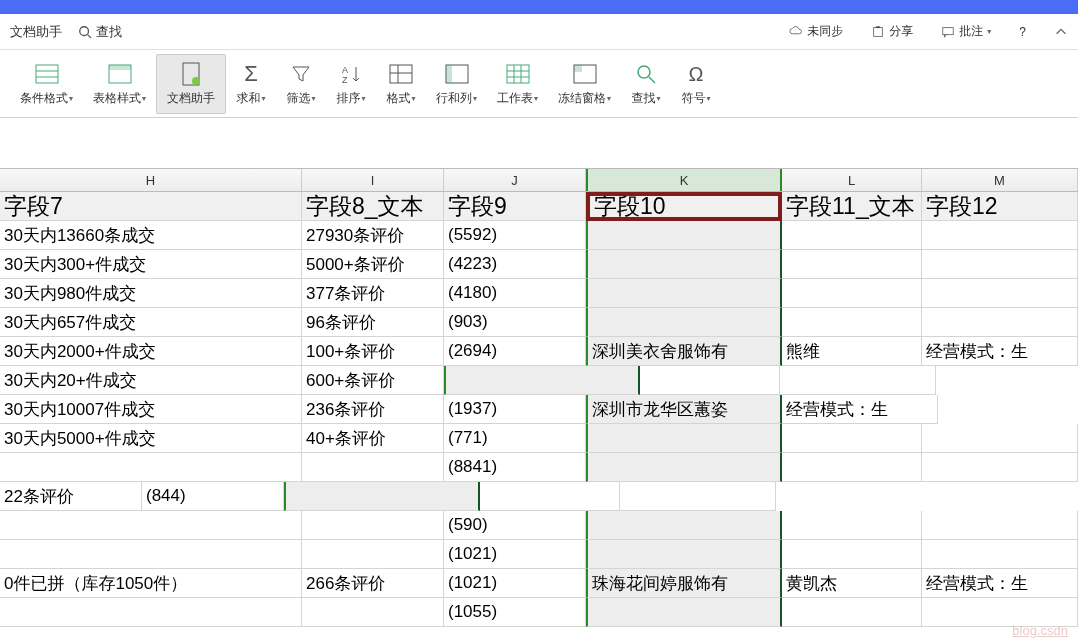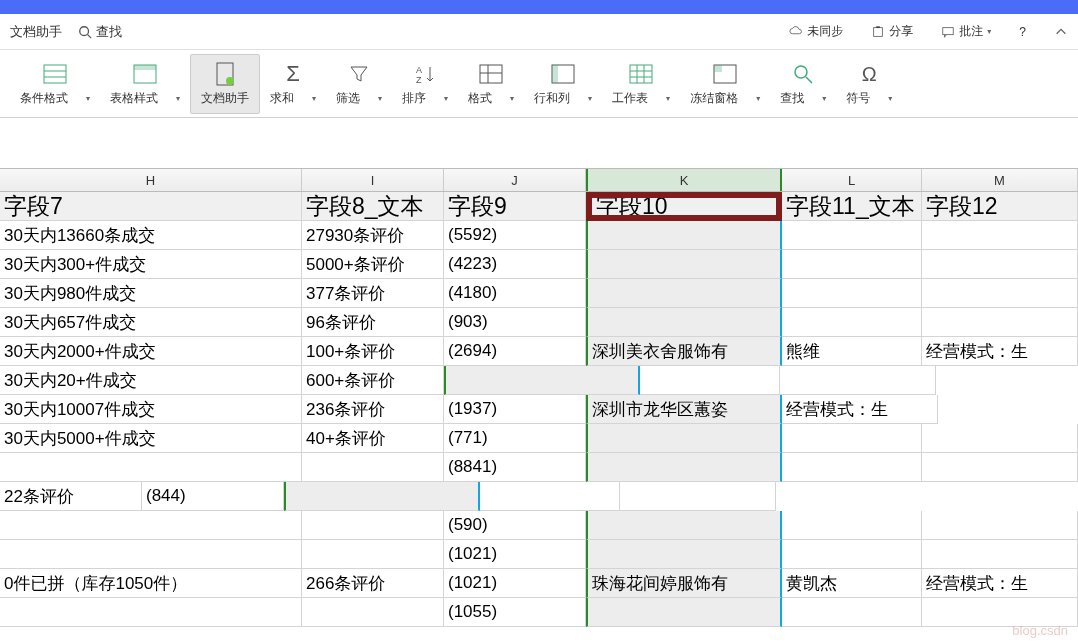--- a/index.html
+++ b/index.html
@@ -7,36 +7,36 @@
 .titlebar { height:14px; background:#4a6cf7; }
 .menubar { height:36px; background:#fff; display:flex; align-items:center; padding:0 10px; border-bottom:1px solid #e0e0e0; justify-content:space-between; }
 .menubar-left { display:flex; align-items:center; gap:16px; }
 .menubar-right { display:flex; align-items:center; gap:28px; color:#555; font-size:12px; }
 .mb-item { color:#333; cursor:pointer; display:flex; align-items:center; gap:4px; }
 .mb-item svg { width:14px; height:14px; }
 .ribbon { height:68px; background:#fff; display:flex; align-items:center; padding:0 10px; gap:0; border-bottom:1px solid #d0d0d0; }
 .ribbon-btn { display:flex; flex-direction:column; align-items:center; justify-content:center; padding:4px 10px; cursor:pointer; height:60px; gap:2px; min-width:50px; }
 .ribbon-btn.active { background:#e8e8e8; border:1px solid #ccc; border-radius:2px; }
 .ribbon-btn .icon { height:28px; display:flex; align-items:center; justify-content:center; }
-.ribbon-btn .lbl { font-size:12px; color:#333; display:flex; align-items:center; gap:18px; }
+.ribbon-btn .lbl { font-size:12px; color:#333; display:flex; align-items:center; gap:1px; }
 .drop { font-size:8px; color:#666; }
 .sheet-area { position:relative; background:#fff; height:526px; overflow:hidden; }
 .blank-top { height:50px; background:#fff; }
 .col-headers { display:flex; height:24px; background:linear-gradient(#f8f8f8,#ececec); border-top:1px solid #bbb; border-bottom:1px solid #bbb; }
 .col-h { border-right:1px solid #ccc; display:flex; align-items:center; justify-content:center; font-size:13px; color:#333; }
 .col-h.sel { background:#d8e8d8; border-left:2px solid #2a8a2a; border-right:2px solid #2a8a2a; }
 .grid { }
 .row { display:flex; height:29px; }
 .cell { border-right:1px solid #d4d4d4; border-bottom:1px solid #d4d4d4; padding:2px 4px; font-size:17px; color:#000; overflow:hidden; white-space:nowrap; display:flex; align-items:center; background:#fff; }
 .cell.hdr { background:#f0f0f0; font-size:23px; }
 .cell.selcol { background:#ededed; }
-.cell.activecell { border:6px solid #7f1d1d;text-align:right; }
-.selcol-border { border-left:2px solid #2a8a2a; border-right:2px solid #0ea5e9; }
+.cell.activecell { border:4px solid #7f1d1d;text-align:right; }
+.selcol-border { border-left:2px solid #2a8a2a; border-right:2px solid #14532d; }
 .w-H{width:302px;} .w-I{width:142px;} .w-J{width:142px;} .w-K{width:196px;} .w-L{width:140px;} .w-M{width:156px;}
-.watermark { position:absolute; bottom:6px; right:10px; color:rgba(200,100,100,0.35); font-size:13px; pointer-events:none; }
+.watermark { position:absolute; bottom:6px; right:10px; color:rgba(200,100,100,0.35); font-size:13px; pointer-events:none;text-decoration:underline; }
 </style>
 </head>
 <body>
 
 <div class="titlebar"></div>
 
 <div class="menubar">
   <div class="menubar-left">
     <div class="mb-item">文档助手</div>
     <div class="mb-item">

